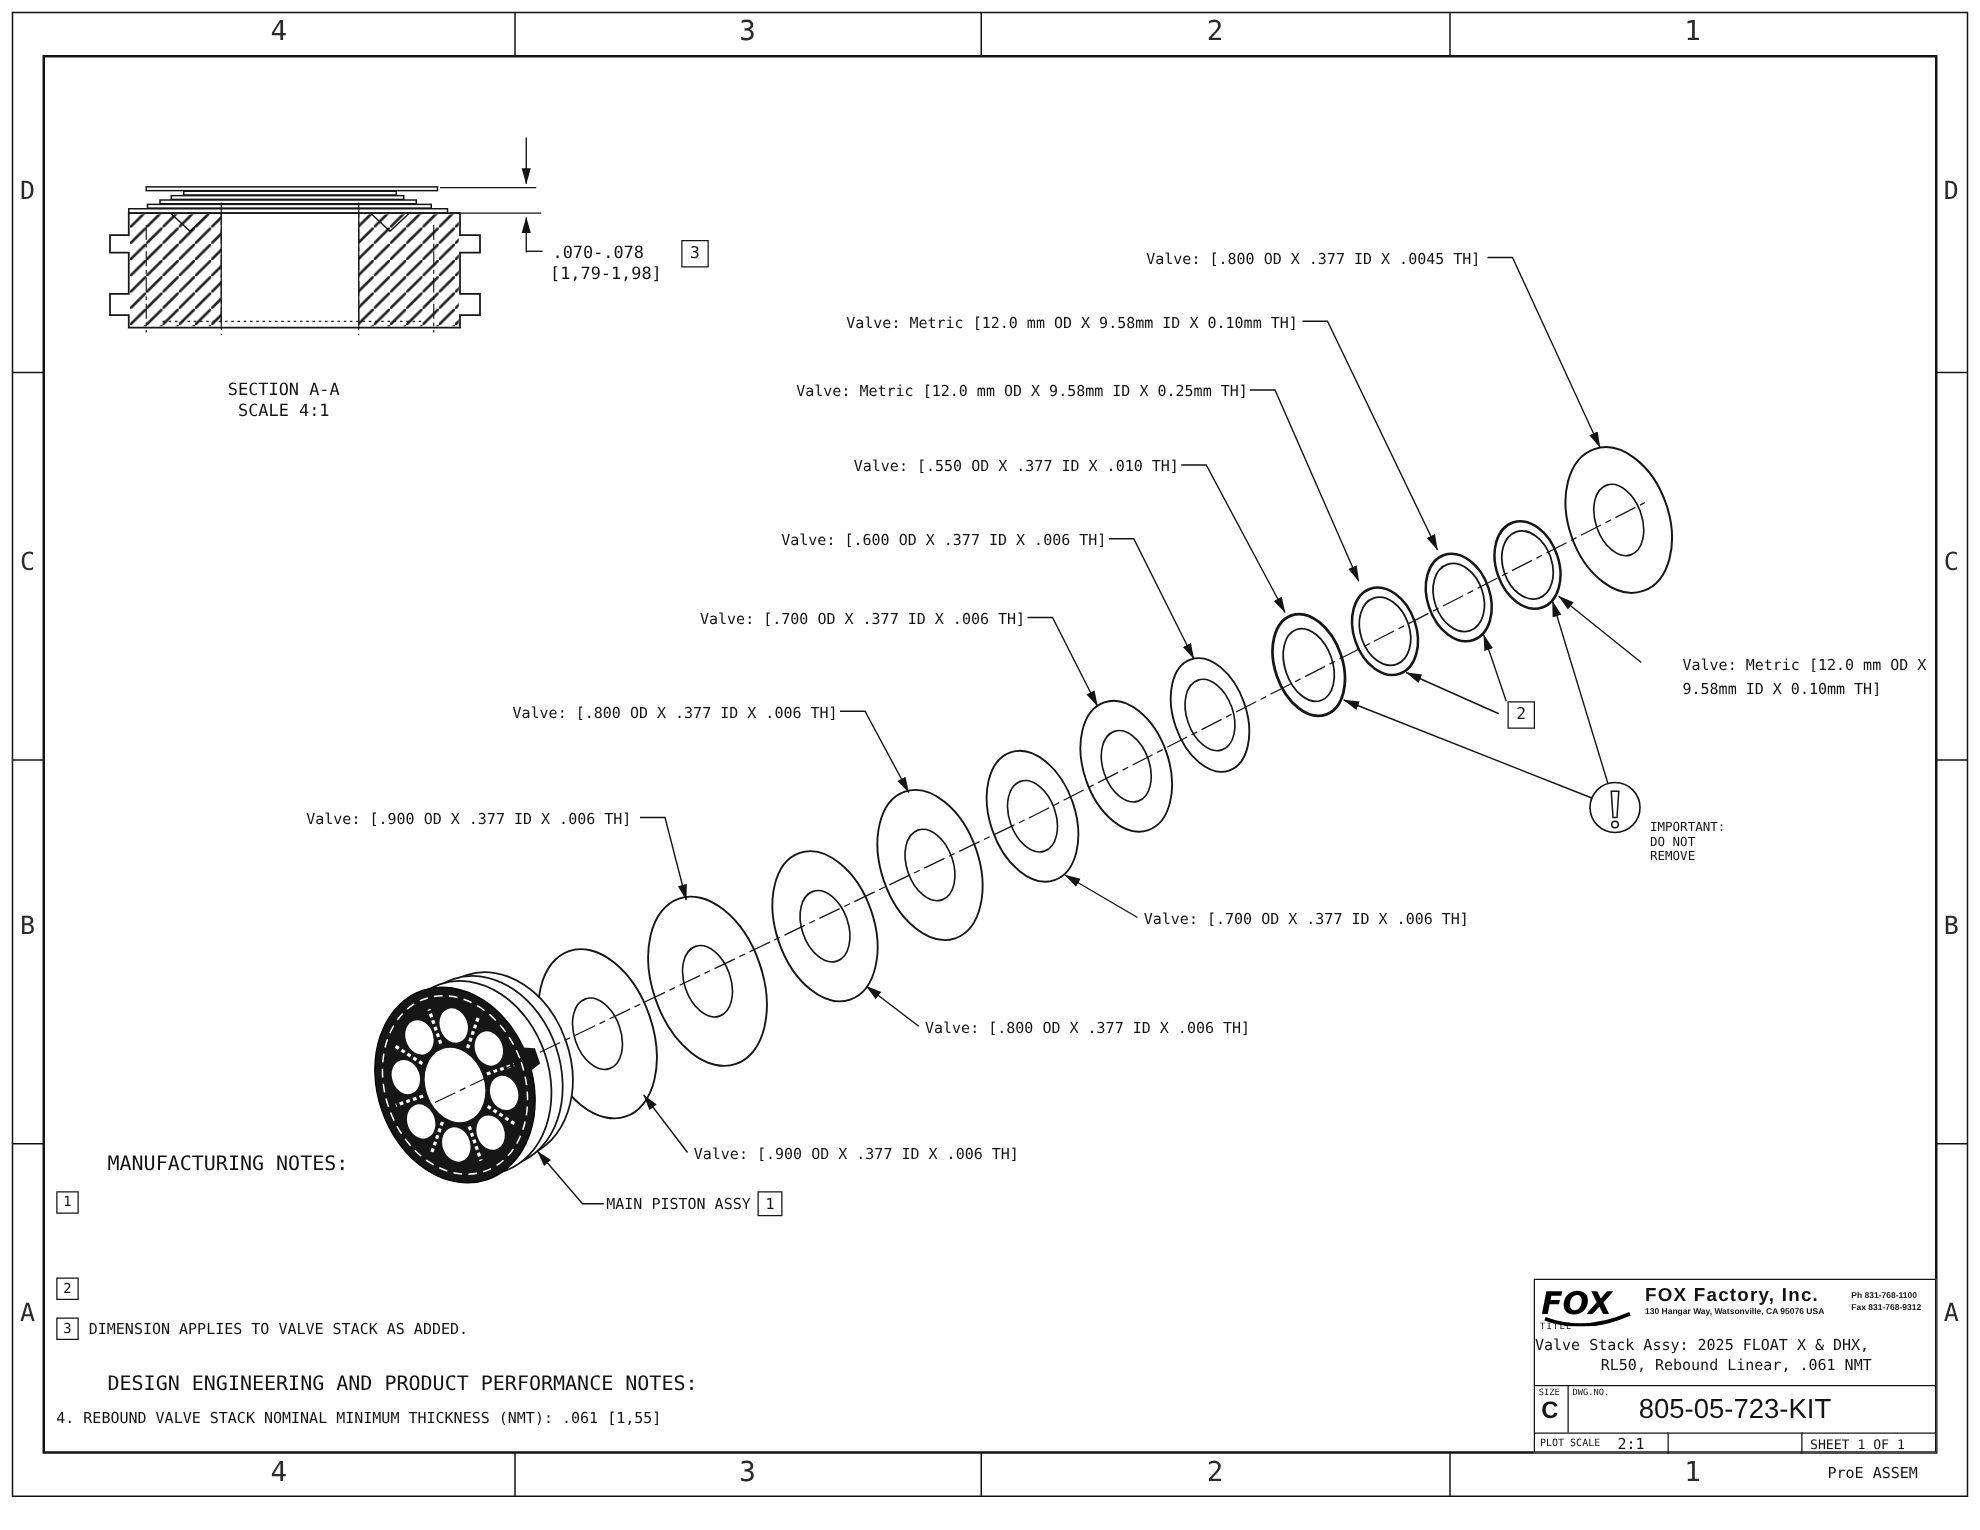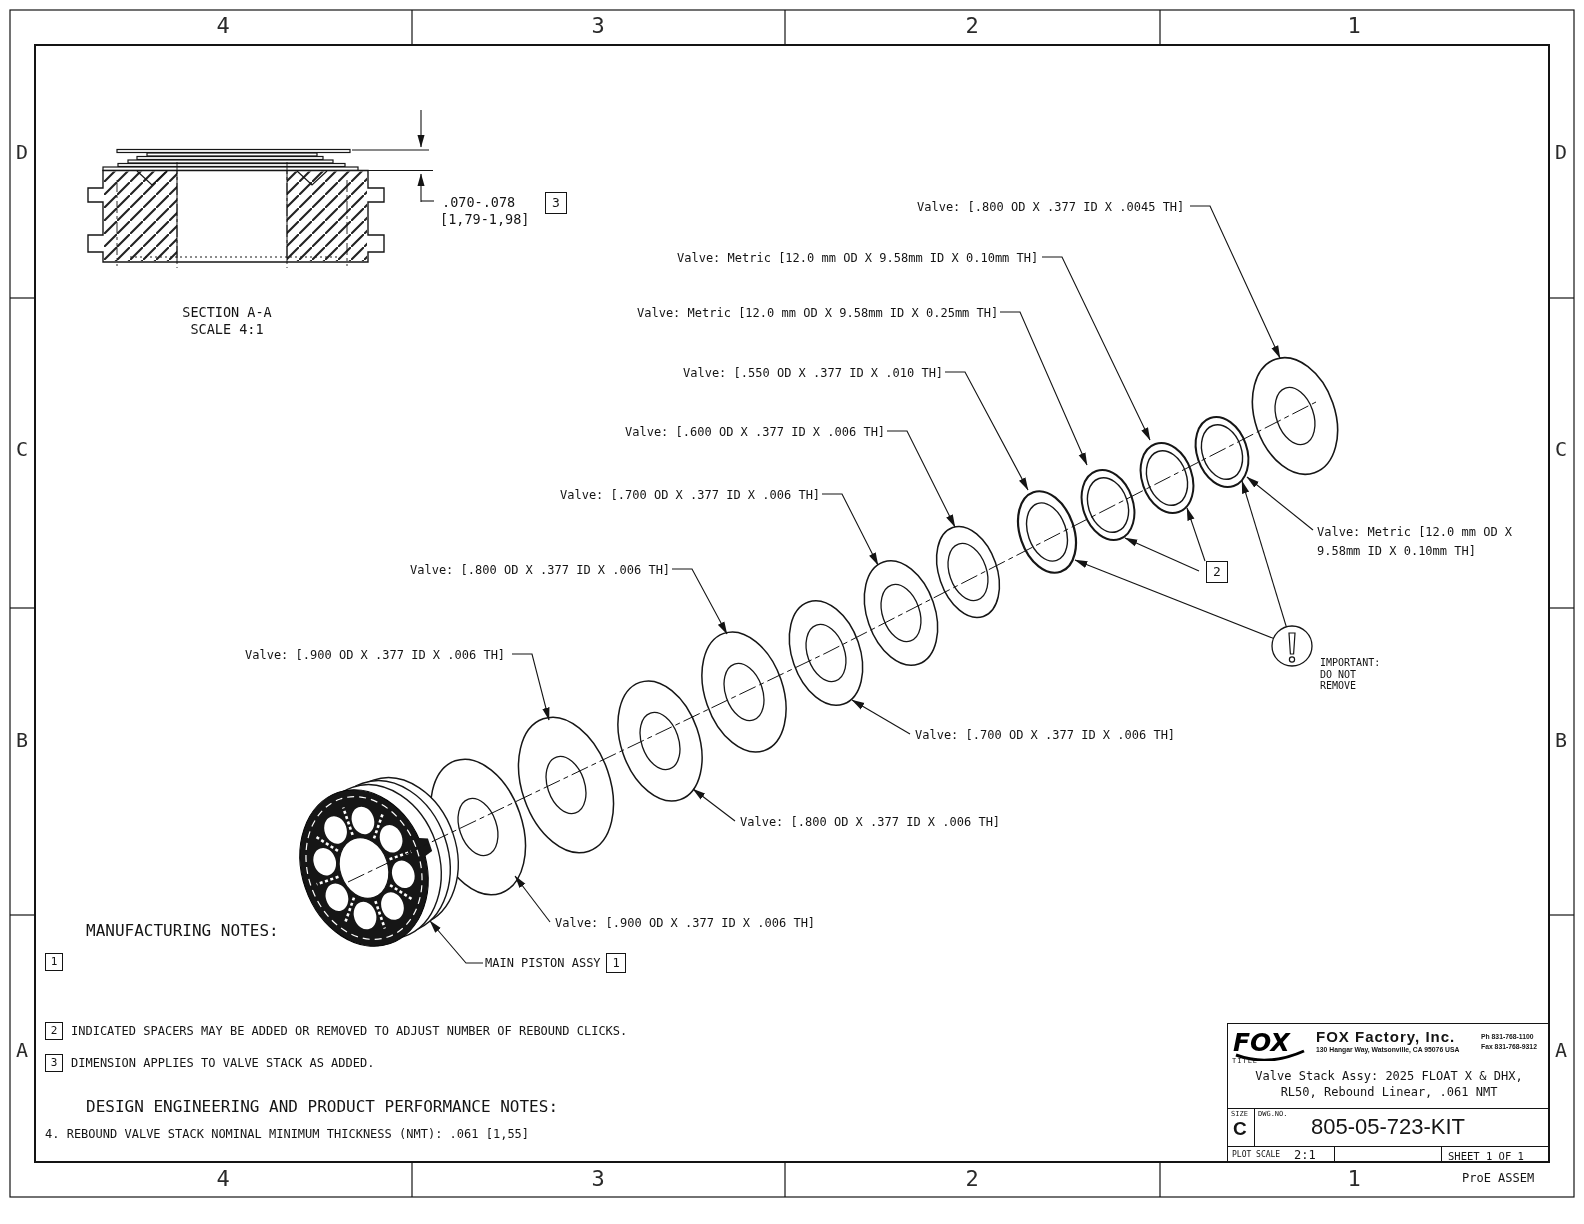--- a/index.html
+++ b/index.html
@@ -1,21 +1,21 @@
 <!DOCTYPE html>
 <html><head>
 <meta charset="utf-8">
 <style>
   html,body{margin:0;padding:0;background:#fff;}
   #sheet{position:relative;width:1584px;height:1224px;background:#fff;overflow:hidden;
          font-family:"DejaVu Sans Mono",monospace;color:#141414;}
   #linework{position:absolute;left:0;top:0;}
   .abs{position:absolute;white-space:nowrap;}
   .lbl{font-size:12px;line-height:14px;letter-spacing:0;}
-  .lbl2{font-size:12px;line-height:19px;}
+  .lbl2{font-size:12px;line-height:19px;margin-left:29px;}
   .small{font-size:10px;line-height:11.5px;margin-top:28px;}
   .dim{font-size:13.5px;line-height:17px;}
   .zone{font-size:22px;color:#2a2a2a;}
   .zoneL{font-size:20px;color:#2a2a2a;}
   .note{font-size:12px;line-height:16px;}
   .nhead{font-size:16px;padding-left:41px;}
   .flagbox{position:absolute;border:1.3px solid #141414;text-align:center;background:#fff;}
   .caption{font-size:13.5px;line-height:17px;text-align:center;}
   
   #tblock{position:absolute;left:1227px;top:1023px;width:322px;height:139px;border:1.6px solid #141414;box-sizing:border-box;background:#fff;}
@@ -270,38 +270,37 @@
   </div>
   <div class="abs small" style="left:1320px;top:629px;">
     <div>IMPORTANT:</div>
     <div>DO NOT</div>
     <div>REMOVE</div>
   </div>
 
   <div class="abs nhead" style="left:45px;top:921px;">MANUFACTURING NOTES:</div>
   <div class="flagbox" style="left:45px;top:953px;width:16px;height:16px;font-size:11px;line-height:16px;">1</div>
   <div class="flagbox" style="left:45px;top:1022px;width:16px;height:16px;font-size:11px;line-height:16px;">2</div>
-  <div class="abs note" style="left:71px;top:1023px;">INDICATED SPACERS MAY BE ADDED OR REMOVED TO ADJUST NUMBER OF REBOUND CLICKS.</div>
   <div class="flagbox" style="left:45px;top:1054px;width:16px;height:16px;font-size:11px;line-height:16px;">3</div>
   <div class="abs note" style="left:71px;top:1055px;">DIMENSION APPLIES TO VALVE STACK AS ADDED.</div>
   <div class="abs nhead" style="left:45px;top:1097px;">DESIGN ENGINEERING AND PRODUCT PERFORMANCE NOTES:</div>
   <div class="abs note" style="left:45px;top:1126px;">4. REBOUND VALVE STACK NOMINAL MINIMUM THICKNESS (NMT): .061 [1,55]</div>
 
 
   <div id="tblock">
     <svg width="76" height="34" viewBox="0 0 76 34" style="position:absolute;left:4px;top:3px;">
       <text x="1" y="24" font-family="DejaVu Sans, sans-serif" font-size="25" font-weight="bold" font-style="italic" fill="#000">FOX</text>
       <path d="M4,28 Q36,40 72,24" fill="none" stroke="#000" stroke-width="3"></path>
     </svg>
     <div class="abs sans" style="left:88px;top:4px;font-size:15px;font-weight:bold;letter-spacing:1px;">FOX Factory, Inc.</div>
     <div class="abs sans" style="left:88px;top:22px;font-size:6.8px;font-weight:bold;">130 Hangar Way, Watsonville, CA 95076 USA</div>
     <div class="abs sans" style="left:253px;top:9px;font-size:6.8px;font-weight:bold;">Ph 831-768-1100</div>
     <div class="abs sans" style="left:253px;top:19px;font-size:6.8px;font-weight:bold;">Fax 831-768-9312</div>
     <div class="abs" style="left:4px;top:33px;font-size:7px;letter-spacing:1px;">TITLE</div>
-    <div class="abs" style="left:0;top:45px;width:322px;text-align:center;font-size:12px;">Valve Stack Assy: 2025 FLOAT X &amp; DHX,</div>
+    <div class="abs" style="left:0;top:45px;width:322px;text-align:left;font-size:12px;">Valve Stack Assy: 2025 FLOAT X &amp; DHX,</div>
     <div class="abs" style="left:0;top:61px;width:322px;text-align:center;font-size:12px;">RL50, Rebound Linear, .061 NMT</div>
     <div class="hdiv1"></div>
       <div class="hdiv2"></div>
     <div class="vdiv-size"></div>
       <div class="vdiv-b1"></div>
       <div class="vdiv-b2"></div>
     <div class="abs" style="left:3px;top:86px;font-size:7px;">SIZE</div>
     <div class="abs sans" style="left:5px;top:94px;font-size:19px;font-weight:bold;">C</div>
     <div class="abs" style="left:30px;top:86px;font-size:7px;">DWG.NO.</div>
     <div class="abs sans" style="left:40px;top:90px;width:240px;text-align:center;font-size:22px;">805-05-723-KIT</div>

